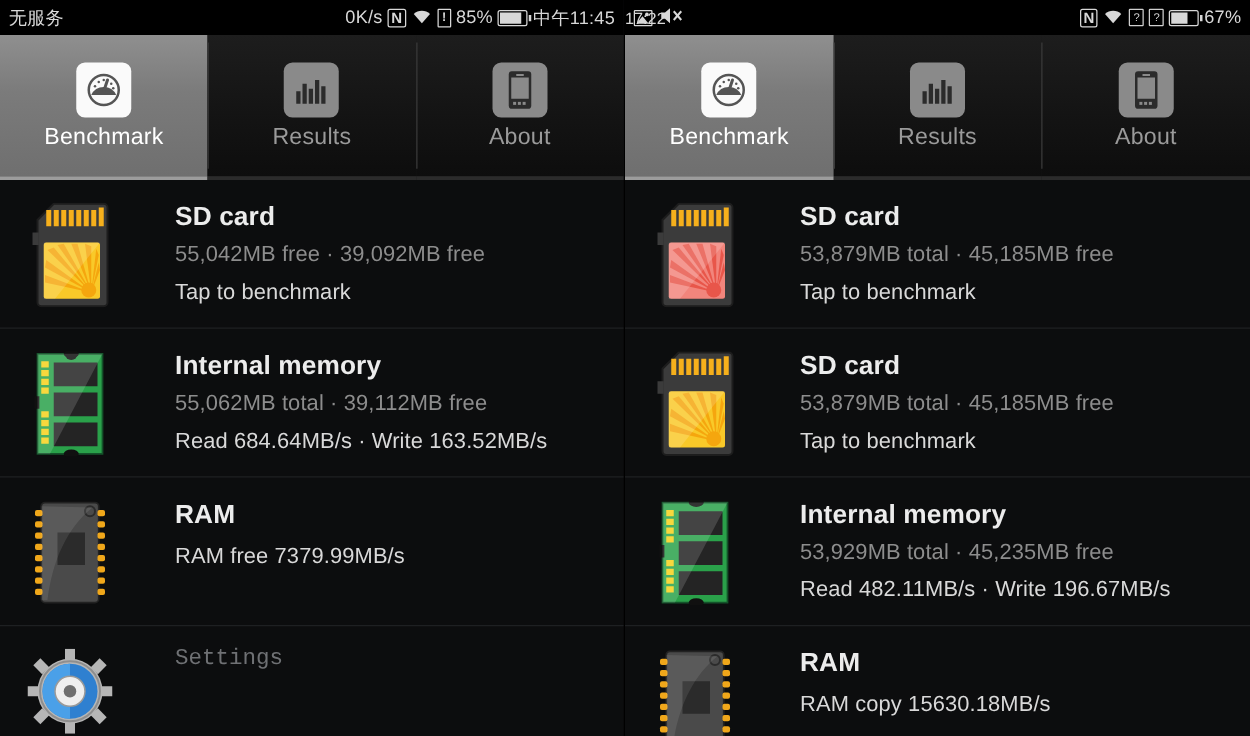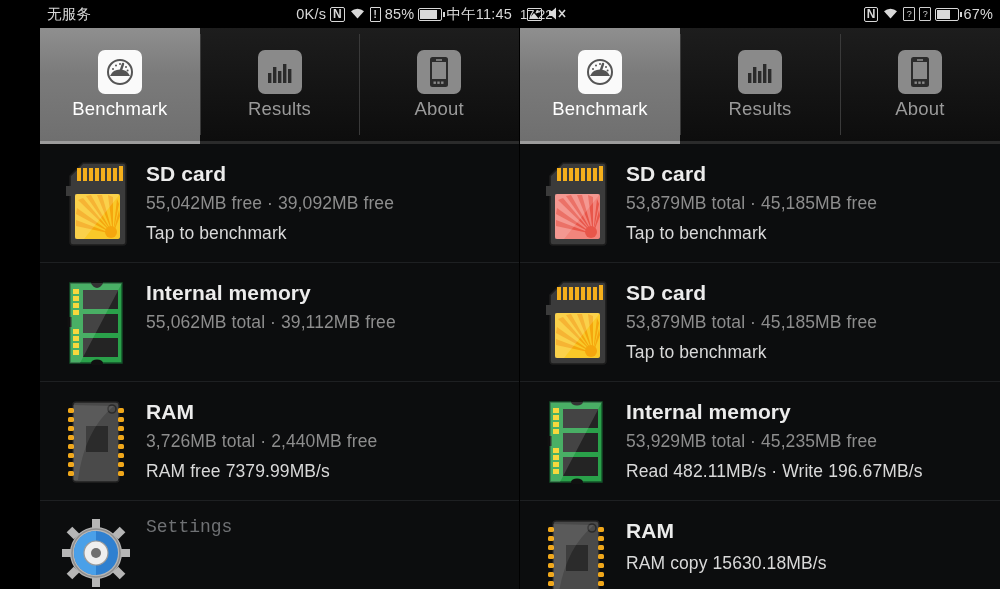--- a/index.html
+++ b/index.html
@@ -2,21 +2,21 @@
 <html><head>
 <meta charset="utf-8">
 <style>
   * { margin:0; padding:0; box-sizing:border-box; }
   html,body {
     width:1000px; height:589px;
     background:#000;
     font-family:"Liberation Sans","DejaVu Sans",sans-serif;
     overflow:hidden;
   }
-  .screen { position:relative; width:1000px; height:589px; display:flex;padding-left:40px; }
+  .screen { position:relative; width:1000px; height:589px; display:flex; }
   .panel { width:500px; height:589px; position:relative; background:#0c0d0e; overflow:hidden; }
   .panel.left { border-right:1px solid #000; }
 
   
   .statusbar {
     height:28px; background:#000; color:#d8d8d8;
     display:flex; align-items:center; font-size:15px;
     padding:0 7px; position:relative;
   }
   .sb-left { display:flex; align-items:center; gap:6px; }
@@ -62,21 +62,21 @@
   .tab.active .label { color:#fff; }
   .tab .ticon { width:44px; height:44px; border-radius:7px; background:#8a8a8a;
                 display:flex;align-items:center;justify-content:center; }
   .tab.active .ticon { background:#fafafa; }
   .tab.active svg .stroke{stroke:#555;} .tab.active svg .fill{fill:#555;}
   svg .stroke{stroke:#2b2b2b;} svg .fill{fill:#2b2b2b;}
 
   
   .list { position:relative; }
   .row { display:flex; align-items:flex-start; padding:14px 10px 12px 18px;
-         border-bottom:1px solid #1e2022; position:relative; min-height:118px; }
+         border-bottom:1px solid #1e2022; position:relative; min-height:118px;gap:34px; }
   .row.settings { min-height:auto; padding:16px 10px 18px 18px; border-bottom:none;font-family:Liberation Mono, monospace;}
   .row .thumb { width:76px; height:92px; flex:0 0 76px; display:flex;
                 align-items:center; justify-content:center; margin-right:12px; }
   .row.settings .thumb { height:72px; }
   .meta { padding-top:3px; }
   .title { font-size:21px; font-weight:bold; color:#ececec; letter-spacing:.1px; line-height:1.25; }
   .sub   { font-size:17.5px; color:#8d8d8d; margin-top:6px; letter-spacing:.1px;}
   .act   { font-size:17.5px; color:#d9d9d9; margin-top:9px; letter-spacing:.1px;}
   .settings-label { font-size:18px; color:#6f7174; }
 
@@ -221,20 +221,21 @@
             </g>
             <rect x="17" y="9" width="35" height="19" fill="#242424"></rect>
             <rect x="17" y="33" width="35" height="19" fill="#242424"></rect>
             <rect x="17" y="57" width="35" height="19" fill="#242424"></rect>
             <path d="M4 2 L56 2 L14 82 L4 82 Z" fill="#ffffff" opacity="0.15"></path>
           </svg>
         </span>
         <span class="meta">
           <div class="title">Internal memory</div>
           <div class="sub">55,062MB total · 39,112MB free</div>
+          <div class="act">Read 684.64MB/s · Write 163.52MB/s</div>
         </span>
       </div>
 
       <div class="row">
         <span class="thumb">
           <svg width="64" height="84" viewBox="0 0 64 84">
             <rect x="9" y="2" width="46" height="80" rx="3" fill="#4a4a4a"></rect>
             <rect x="9" y="2" width="46" height="80" rx="3" fill="none" stroke="#222" stroke-width="1.4"></rect>
             <g fill="#f0a71a">
               <rect x="4" y="8" width="6" height="5" rx="1.6"></rect>
@@ -254,21 +255,20 @@
               <rect x="54" y="62" width="6" height="5" rx="1.6"></rect>
                 <rect x="54" y="71" width="6" height="5" rx="1.6"></rect>
             </g>
             <rect x="22" y="26" width="22" height="26" fill="#2b2b2b"></rect>
             <circle cx="48" cy="9" r="4" fill="none" stroke="#2b2b2b" stroke-width="1.6"></circle>
             <path d="M50 6 C30 22 18 48 14 80 L9 80 L9 5 Z" fill="#ffffff" opacity="0.09"></path>
           </svg>
         </span>
         <span class="meta">
           <div class="title">RAM</div>
-          <div class="sub">3,726MB total · 2,440MB free</div>
           <div class="act">RAM free 7379.99MB/s</div>
         </span>
       </div>
 
       <div class="row settings">
         <span class="thumb">
           <svg width="68" height="68" viewBox="0 0 68 68">
             <g fill="#b6b6b6">
               <circle cx="34" cy="34" r="26"></circle>
               <g>

